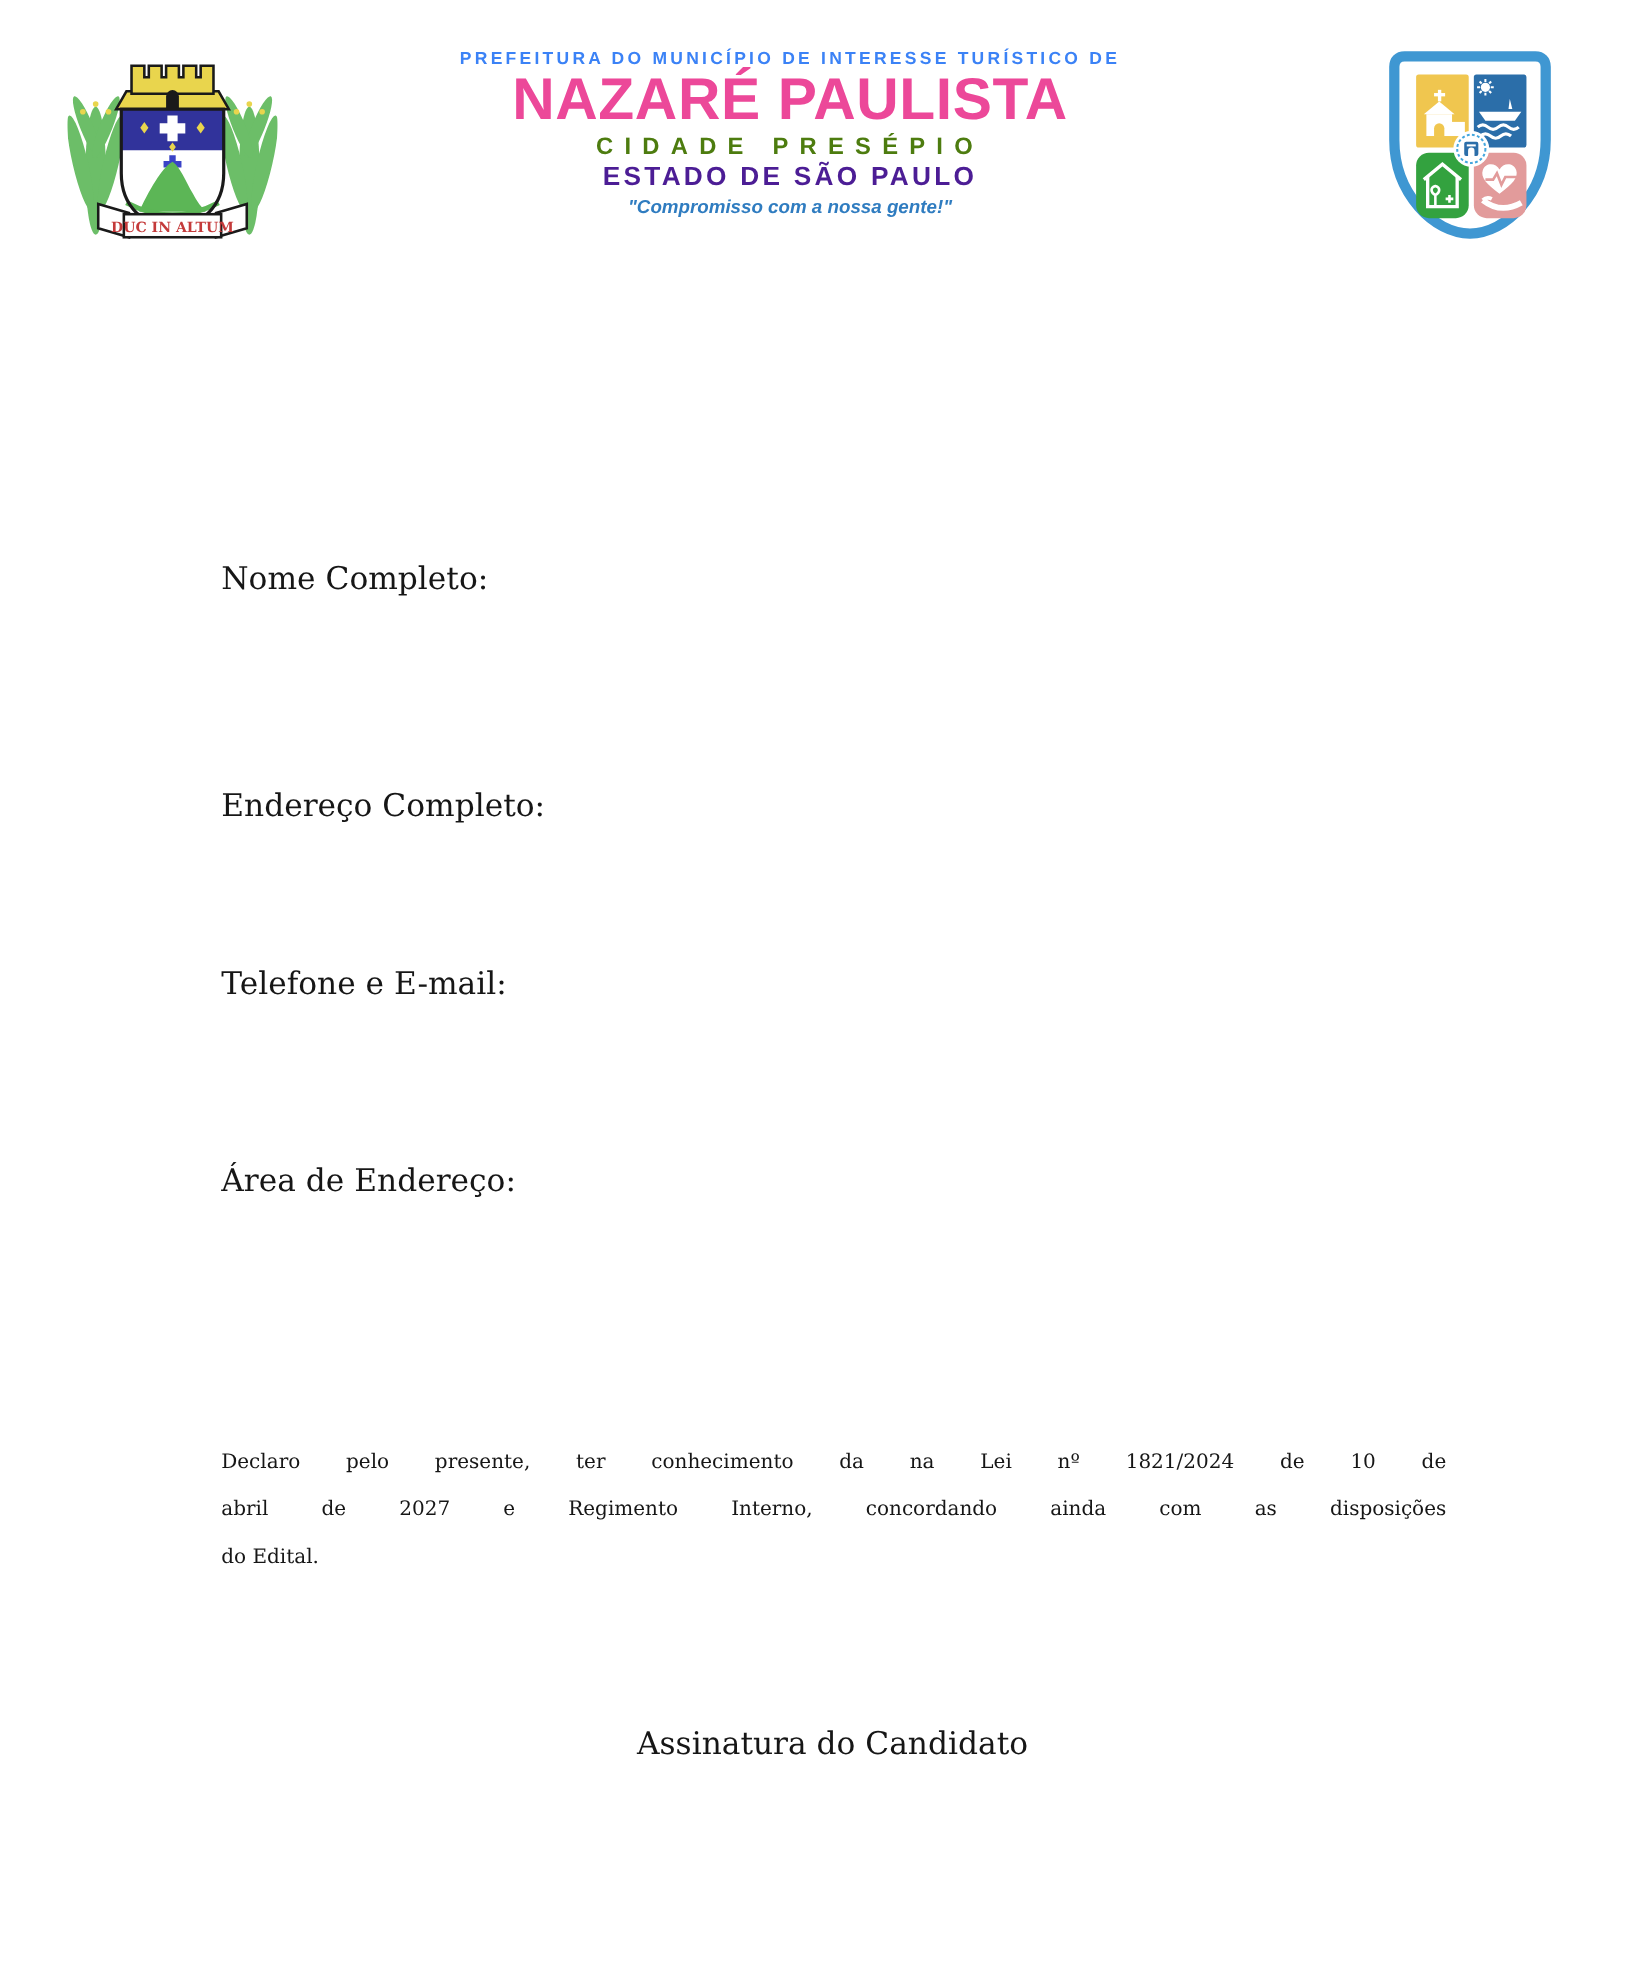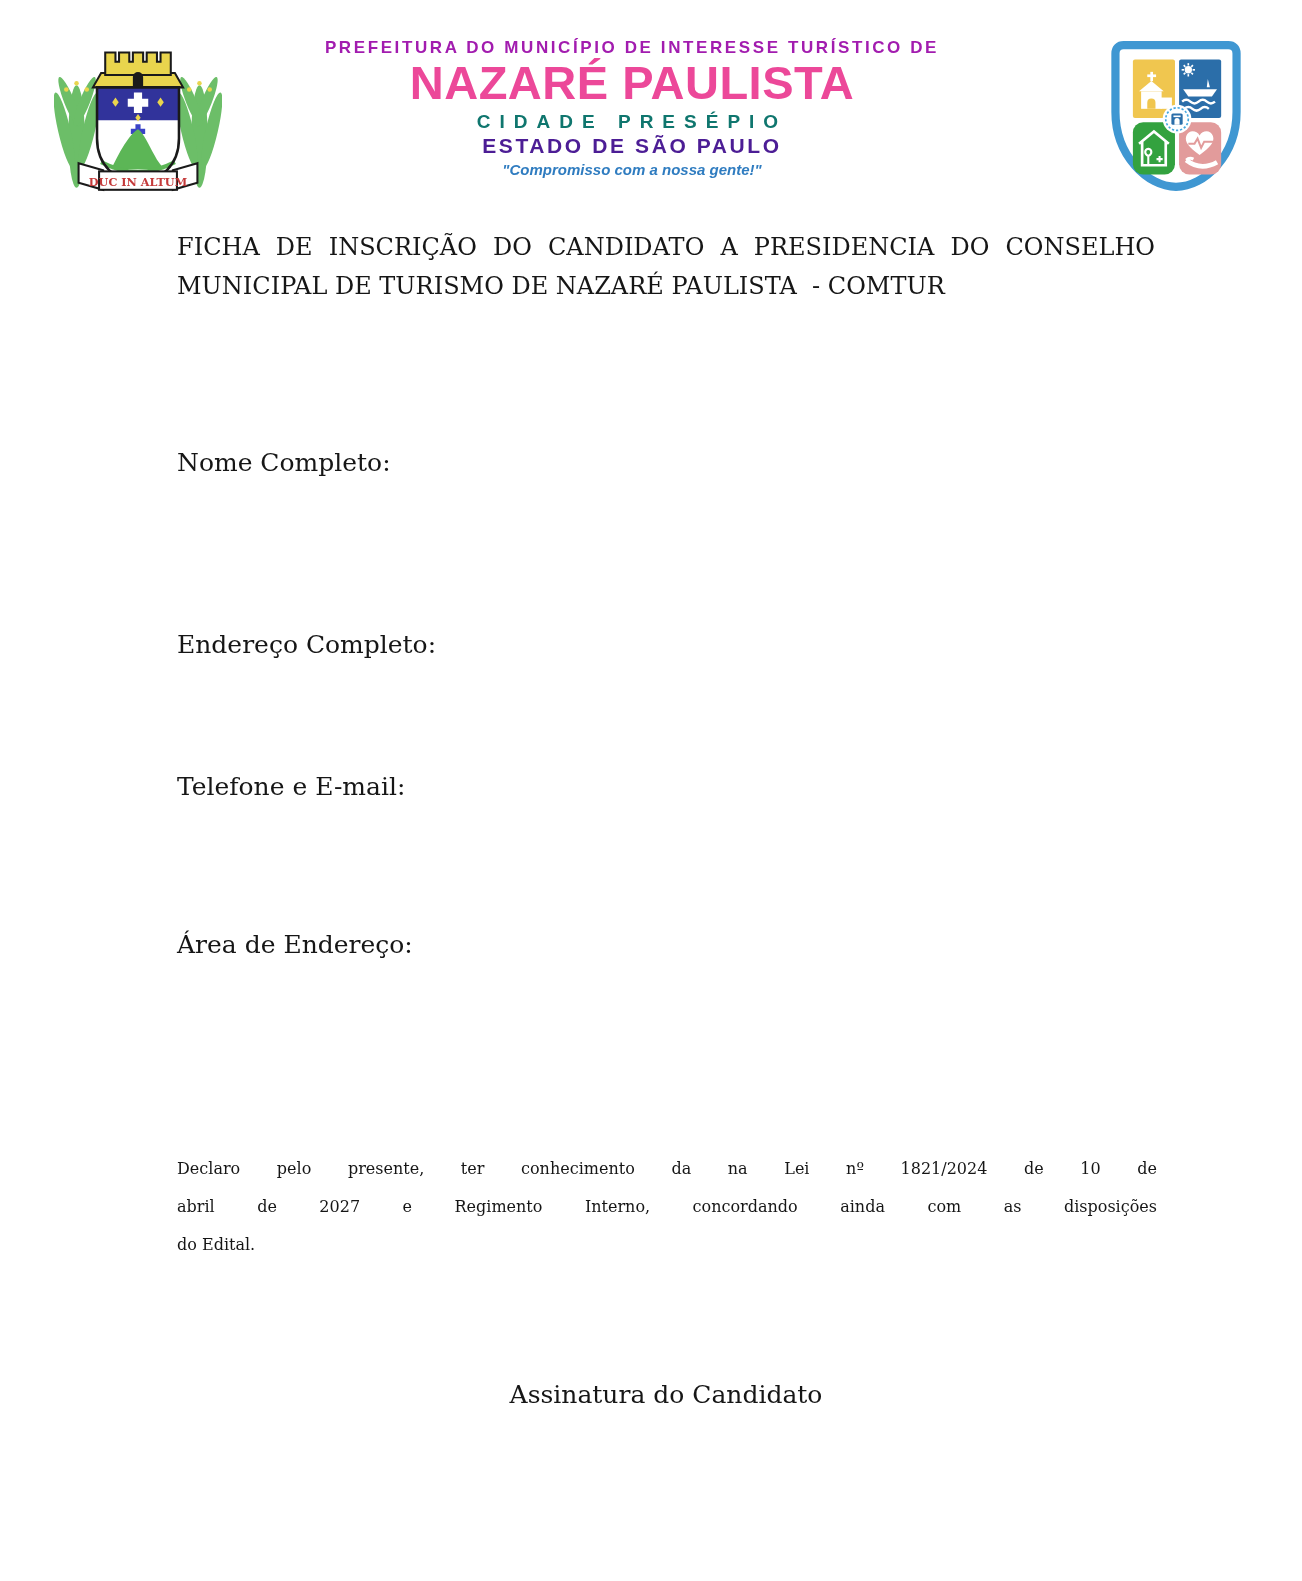--- a/index.html
+++ b/index.html
@@ -11,23 +11,23 @@
     color:#161616;
     overflow:hidden;
   }
   
   .coat-of-arms{position:absolute;left:54px;top:30px;width:168px;height:168px;}
   .gov-logo{position:absolute;left:1108px;top:38px;width:136px;height:156px;}
   .center-header{
     position:absolute;left:318px;top:38px;width:628px;
     text-align:center;font-family:"Liberation Sans", sans-serif;
   }
-  .org-line{font-size:17px;font-weight:bold;letter-spacing:2.6px;color:#a21caf;white-space:nowrap;}
+  .org-line{font-size:14px;font-weight:bold;letter-spacing:2.6px;color:#3b82f6;white-space:nowrap;}
   .city-name{font-size:47px;font-weight:bold;color:#ec4899;line-height:1.04;letter-spacing:0.5px;margin-top:1px;}
-  .city-subtitle{font-size:19px;font-weight:bold;color:#0f766e;letter-spacing:9px;margin-top:3px;white-space:nowrap;}
+  .city-subtitle{font-size:19px;font-weight:bold;color:#4d7c0f;letter-spacing:9px;margin-top:3px;white-space:nowrap;}
   .state-line{font-size:21px;font-weight:bold;color:#4c1d95;letter-spacing:2.6px;margin-top:1px;white-space:nowrap;}
   .tagline{font-size:15px;font-weight:bold;font-style:italic;color:#2f7cc0;margin-top:3px;}
   
   .doc-title{
     position:absolute;left:177px;top:228px;width:978px;
     font-size:24px;line-height:39px;
   }
   .justify-line{text-align:justify;text-align-last:justify;}
   .plain-line{white-space:pre-wrap;}
   .field{position:absolute;left:177px;font-size:25px;}
@@ -172,24 +172,20 @@
       <g>
         <circle cx="66" cy="79" r="14" fill="#ffffff"></circle>
         <circle cx="66" cy="79" r="11" fill="none" stroke="#45a7de" stroke-width="1.6" stroke-dasharray="2.2 1.8"></circle>
         <rect x="60.5" y="73.5" width="11" height="11" rx="1.5" fill="#2b6ea9"></rect>
         <path d="M63.5,84.5 v-4 a2.5,2.5 0 0 1 5,0 v4 z" fill="#ffffff"></path>
         <rect x="62.5" y="75.5" width="7" height="1.6" fill="#ffffff"></rect>
       </g>
     </svg>
   </div>
 
-  <div class="doc-title">
-    <div class="justify-line">FICHA DE INSCRIÇÃO DO CANDIDATO A PRESIDENCIA DO CONSELHO</div>
-    <div class="plain-line">MUNICIPAL DE TURISMO DE NAZARÉ PAULISTA  - COMTUR</div>
-  </div>
 
   <div class="field field-nome">Nome Completo:</div>
   <div class="field field-endereco">Endereço Completo:</div>
   <div class="field field-telefone">Telefone e E-mail:</div>
   <div class="field field-area">Área de Endereço:</div>
 
   <div class="declaration">
     <div class="justify-line">Declaro pelo presente, ter conhecimento da na Lei nº 1821/2024 de 10 de</div>
     <div class="justify-line">abril de 2027 e Regimento Interno, concordando ainda com as disposições</div>
     <div class="plain-line">do Edital.</div>

